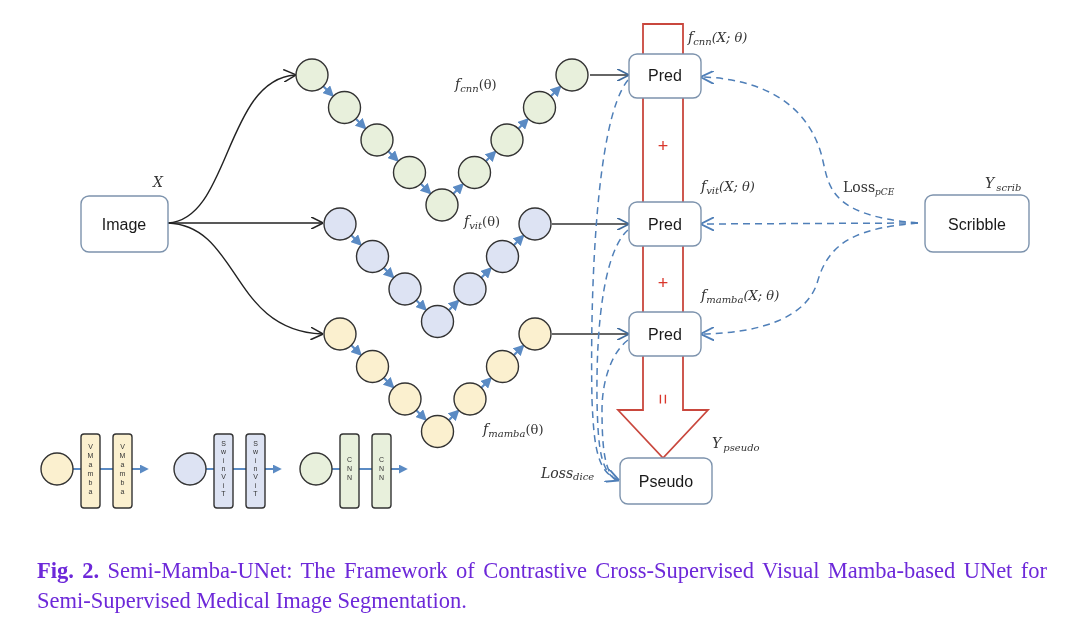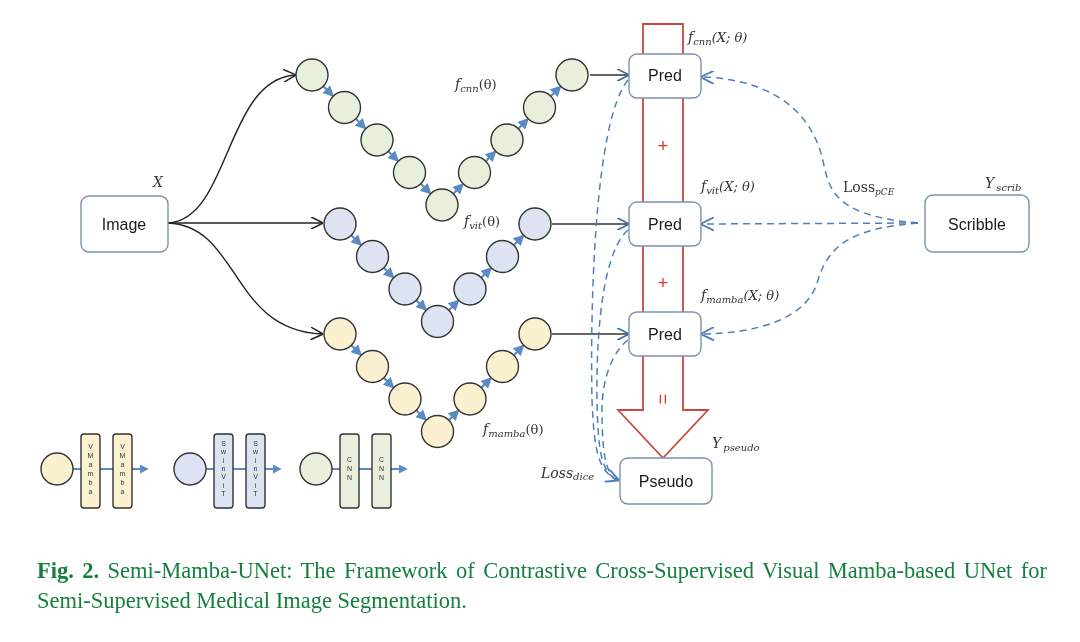--- a/index.html
+++ b/index.html
@@ -3,21 +3,21 @@
 <meta charset="utf-8">
 <style>
   html, body { margin:0; padding:0; background:#ffffff; }
   body { width:1080px; height:642px; position:relative; overflow:hidden; font-family:"Liberation Sans", sans-serif; }
   #diagram { position:absolute; left:0; top:0; width:1080px; height:530px; }
   .box-text { font-family:"Liberation Sans", sans-serif; font-size:16px; fill:#1a1a1a; }
   .math { font-family:"DejaVu Serif", serif; font-style:italic; fill:#333; }
   .math-up { font-family:"DejaVu Serif", serif; fill:#333; }
   .legend-text { font-family:"Liberation Sans", sans-serif; font-size:7px; fill:#333; }
   .op { font-family:"Liberation Sans", sans-serif; fill:#d9362b; }
-  #caption { position:absolute; left:37px; top:556px; width:1010px; font-family:"Liberation Serif", "DejaVu Serif", serif; font-size:22.5px; line-height:30px; color:#15803d; text-align:justify; }
+  #caption { position:absolute; left:37px; top:556px; width:1010px; font-family:"Liberation Serif", "DejaVu Serif", serif; font-size:22.5px; line-height:30px; color:#6d28d9; text-align:justify; }
   #caption .fig { font-weight:bold; }
 </style>
 </head>
 <body>
 
 <svg id="diagram" viewBox="0 0 1080 530" xmlns="http://www.w3.org/2000/svg">
   <defs>
     <marker id="arrow-black" viewBox="0 0 10 10" refX="9" refY="5" markerWidth="9" markerHeight="9" orient="auto">
       <path d="M0,0 L10,5 L0,10" fill="none" stroke="#222" stroke-width="1.2"></path>
     </marker>

